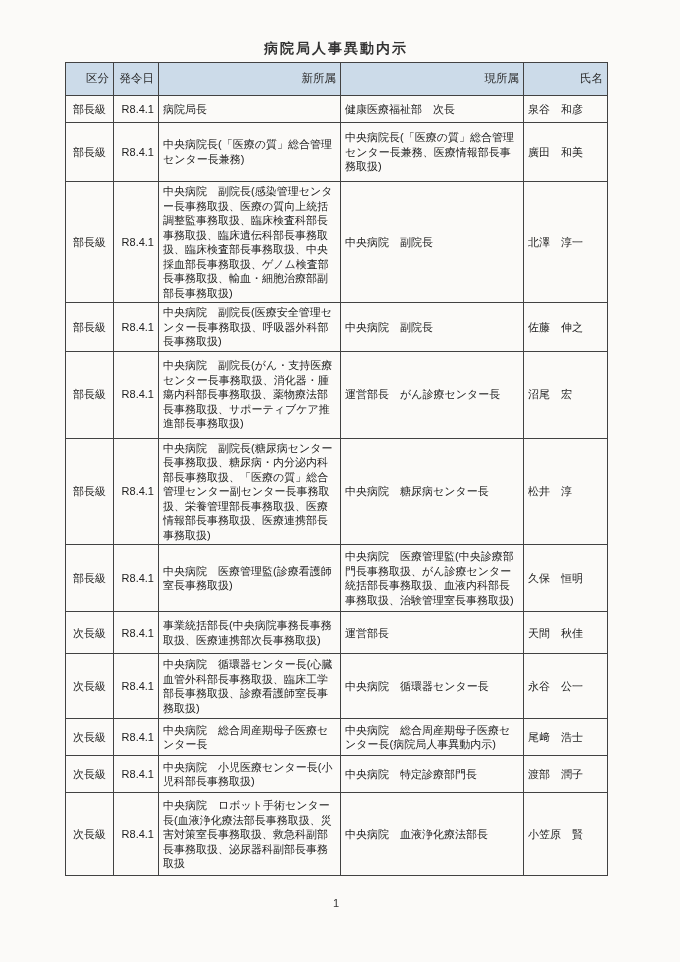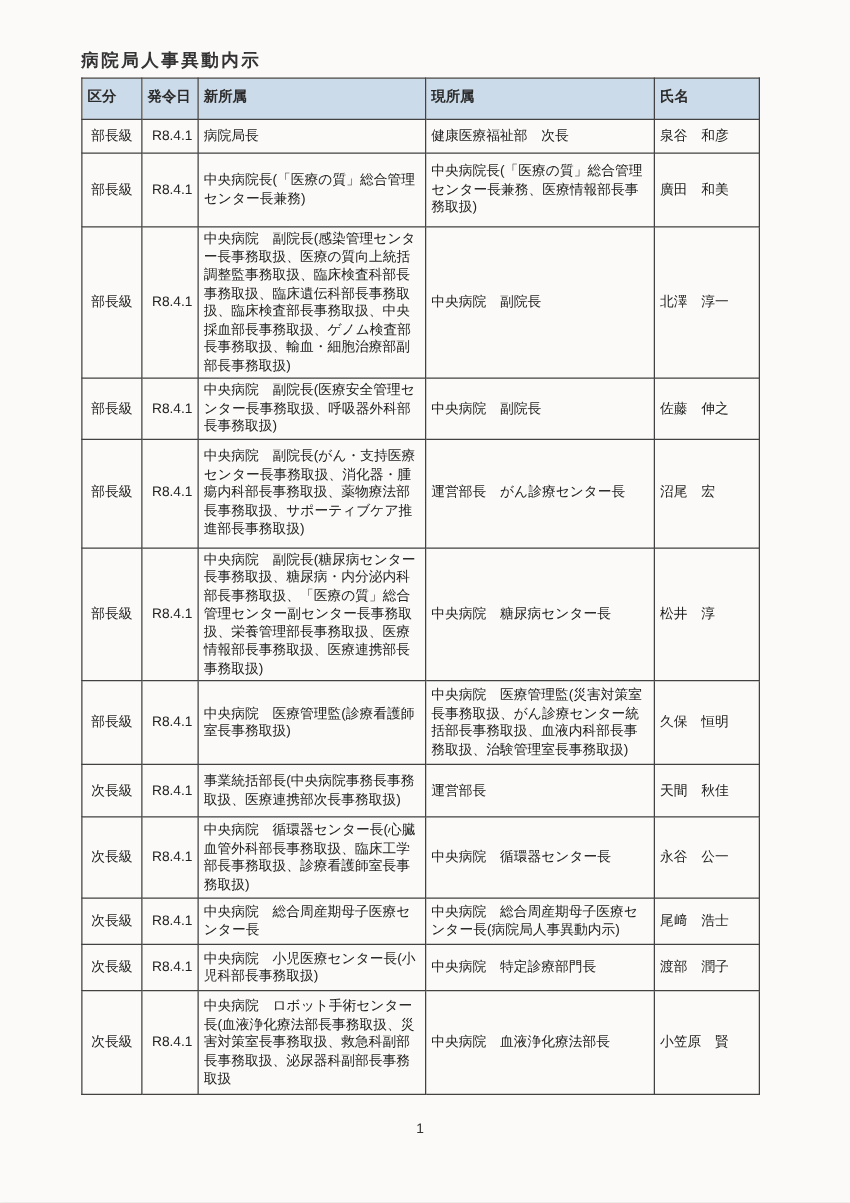--- a/index.html
+++ b/index.html
@@ -13,21 +13,21 @@
     background:#fbfaf8;
     overflow:hidden;
     box-shadow:0 0 4px rgba(0,0,0,.15);
   }
   .content{
     position:absolute;
     left:65px;top:40px;
     width:542px;
   }
   .doc-title{
-    text-align:left;
+    text-align:center;
     font-size:14px;
     font-weight:bold;
     letter-spacing:2px;
     color:#333;
     height:22px;
   }
   .doc-tag{
     text-align:right;
     font-size:12.5px;
     font-weight:bold;
@@ -45,22 +45,22 @@
   table.notice td{
     border:1px solid #424242;
     vertical-align:middle;
     padding:2px 4px;
     line-height:1.32;
     word-break:break-all;
     overflow:hidden;
   }
   table.notice th{
     background:#ccdbe9;
-    font-weight:bold;
-    text-align:left;
+    font-weight:normal;
+    text-align:right;
     font-size:11.5px;
     color:#2b2b2b;
   }
   thead tr{height:33px;}
   td.cat{text-align:center;}
   td.date{text-align:right;padding-right:2px;white-space:nowrap;}
   td.name{text-align:left;}
   
   tbody tr:nth-child(1){height:27px;}
   tbody tr:nth-child(2){height:59px;}
@@ -147,21 +147,21 @@
           <td class="cat">部長級</td>
           <td class="date">R8.4.1</td>
           <td>中央病院　副院長(糖尿病センター長事務取扱、糖尿病・内分泌内科部長事務取扱、「医療の質」総合管理センター副センター長事務取扱、栄養管理部長事務取扱、医療情報部長事務取扱、医療連携部長事務取扱)</td>
           <td>中央病院　糖尿病センター長</td>
           <td class="name">松井　淳</td>
         </tr>
         <tr>
           <td class="cat">部長級</td>
           <td class="date">R8.4.1</td>
           <td>中央病院　医療管理監(診療看護師室長事務取扱)</td>
-          <td>中央病院　医療管理監(災害対策室長事務取扱、がん診療センター統括部長事務取扱、血液内科部長事務取扱、治験管理室長事務取扱)</td>
+          <td>中央病院　医療管理監(中央診療部門長事務取扱、がん診療センター統括部長事務取扱、血液内科部長事務取扱、治験管理室長事務取扱)</td>
           <td class="name">久保　恒明</td>
         </tr>
         <tr>
           <td class="cat">次長級</td>
           <td class="date">R8.4.1</td>
           <td>事業統括部長(中央病院事務長事務取扱、医療連携部次長事務取扱)</td>
           <td>運営部長</td>
           <td class="name">天間　秋佳</td>
         </tr>
         <tr>

